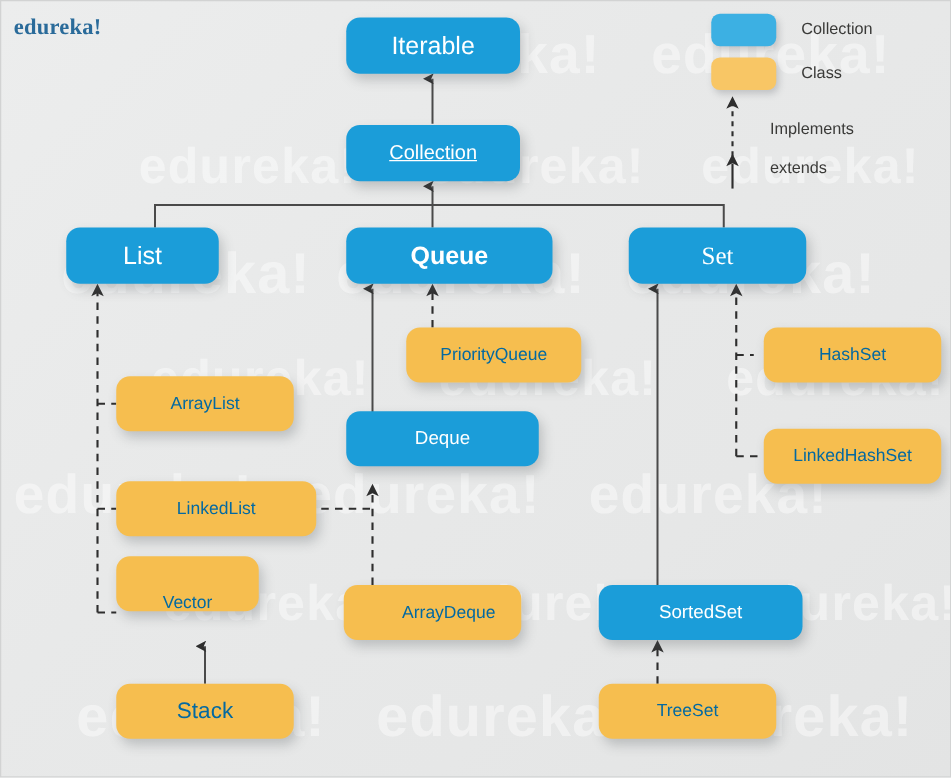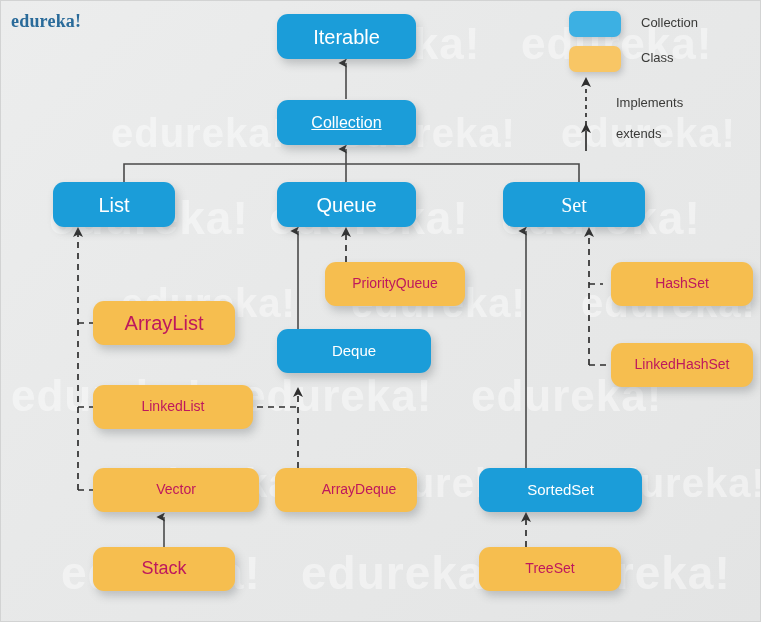--- a/index.html
+++ b/index.html
@@ -59,21 +59,21 @@
     box-shadow: 3px 5px 9px rgba(90,95,100,0.30);
     text-align: center;
     line-height: 1.1;
   }
   .node.iface {
     background: #1b9dd9;
     color: #ffffff;
   }
   .node.cls {
     background: #f6be4f;
-    color: #be185d;
+    color: #0369a1;
   }
   
   .legend-swatch {
     position: absolute;
     width: 52px;
     height: 26px;
     border-radius: 7px;
     box-shadow: 2px 3px 6px rgba(90,95,100,0.28);
   }
   .legend-swatch.iface { background: #3cb0e3; }
@@ -168,45 +168,45 @@
   <div id="nodes-layer">
       <div class="node iface" style="left: 276px; top: 13px; width: 139px; height: 45px;">
         <span style="font-size: 20px;">Iterable</span>
       </div>
       <div class="node iface" style="left: 276px; top: 99px; width: 139px; height: 45px;">
         <span style="font-size: 16px; text-decoration: underline;">Collection</span>
       </div>
       <div class="node iface" style="left: 52px; top: 181px; width: 122px; height: 45px;">
         <span style="font-size: 20px;">List</span>
       </div>
-      <div class="node iface" style="left: 276px; top: 181px; width: 139px; height: 45px;">
+      <div class="node iface" style="left: 276px; top: 181px; width: 165px; height: 45px; font-weight: bold;">
         <span style="font-size: 20px;">Queue</span>
       </div>
       <div class="node iface" style="left: 502px; top: 181px; width: 142px; height: 45px;">
         <span style="font-size: 20px; font-family: Liberation Serif, serif;">Set</span>
       </div>
       <div class="node cls" style="left: 324px; top: 261px; width: 140px; height: 44px;">
         <span style="font-size: 14px;">PriorityQueue</span>
       </div>
       <div class="node cls" style="left: 610px; top: 261px; width: 142px; height: 44px;">
         <span style="font-size: 14px;">HashSet</span>
       </div>
       <div class="node cls" style="left: 92px; top: 300px; width: 142px; height: 44px;">
-        <span style="font-size: 20px;">ArrayList</span>
+        <span style="font-size: 14px;">ArrayList</span>
       </div>
       <div class="node iface" style="left: 276px; top: 328px; width: 154px; height: 44px;">
         <span style="font-size: 15px;">Deque</span>
       </div>
       <div class="node cls" style="left: 610px; top: 342px; width: 142px; height: 44px;">
         <span style="font-size: 14px;">LinkedHashSet</span>
       </div>
       <div class="node cls" style="left: 92px; top: 384px; width: 160px; height: 44px;">
         <span style="font-size: 14px;">LinkedList</span>
       </div>
-      <div class="node cls" style="left: 92px; top: 467px; width: 166px; height: 44px;">
+      <div class="node cls" style="left: 92px; top: 444px; width: 114px; height: 44px; align-items: flex-end;">
         <span style="font-size: 14px;">Vector</span>
       </div>
       <div class="node cls" style="left: 274px; top: 467px; width: 142px; height: 44px; padding-left: 26px;">
         <span style="font-size: 14px;">ArrayDeque</span>
       </div>
       <div class="node iface" style="left: 478px; top: 467px; width: 163px; height: 44px;">
         <span style="font-size: 15px;">SortedSet</span>
       </div>
       <div class="node cls" style="left: 92px; top: 546px; width: 142px; height: 44px;">
         <span style="font-size: 18px;">Stack</span>

